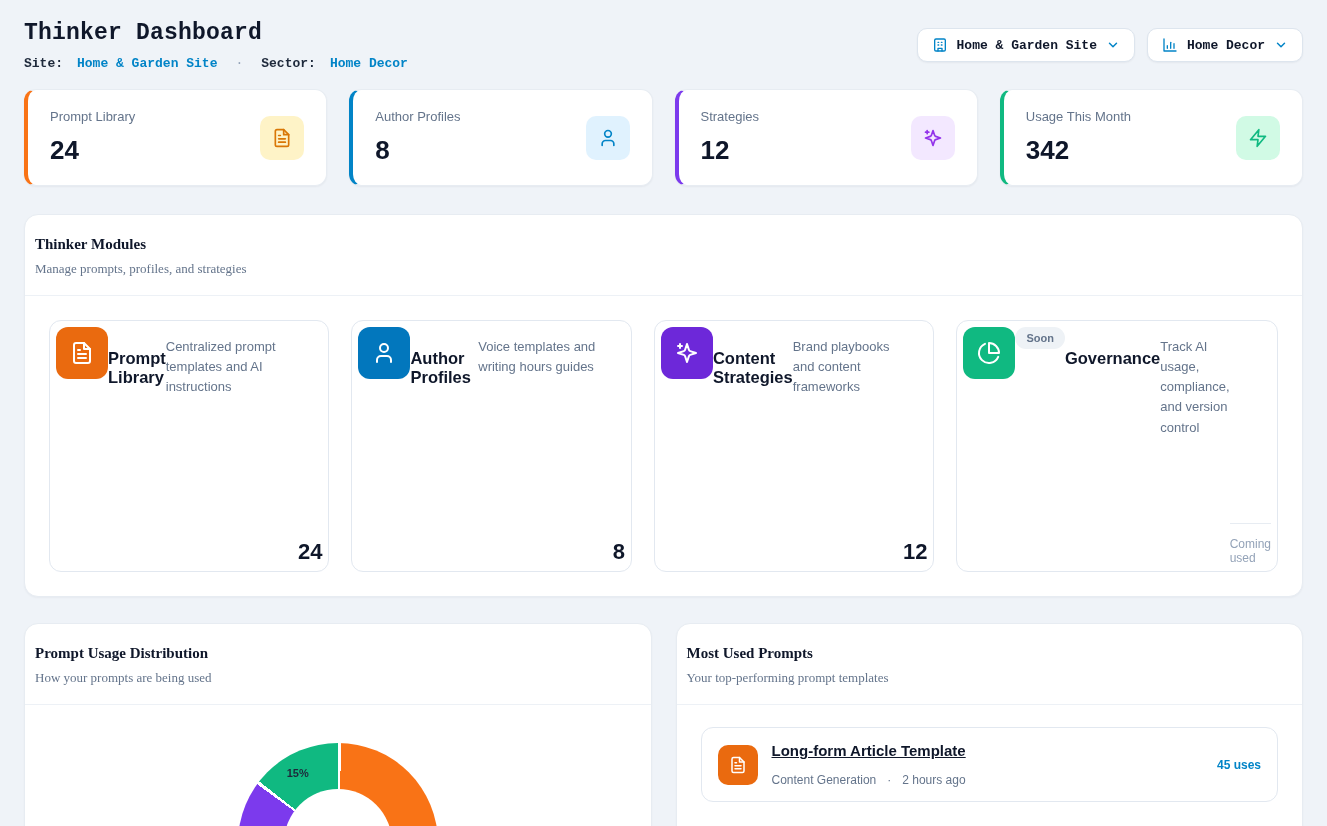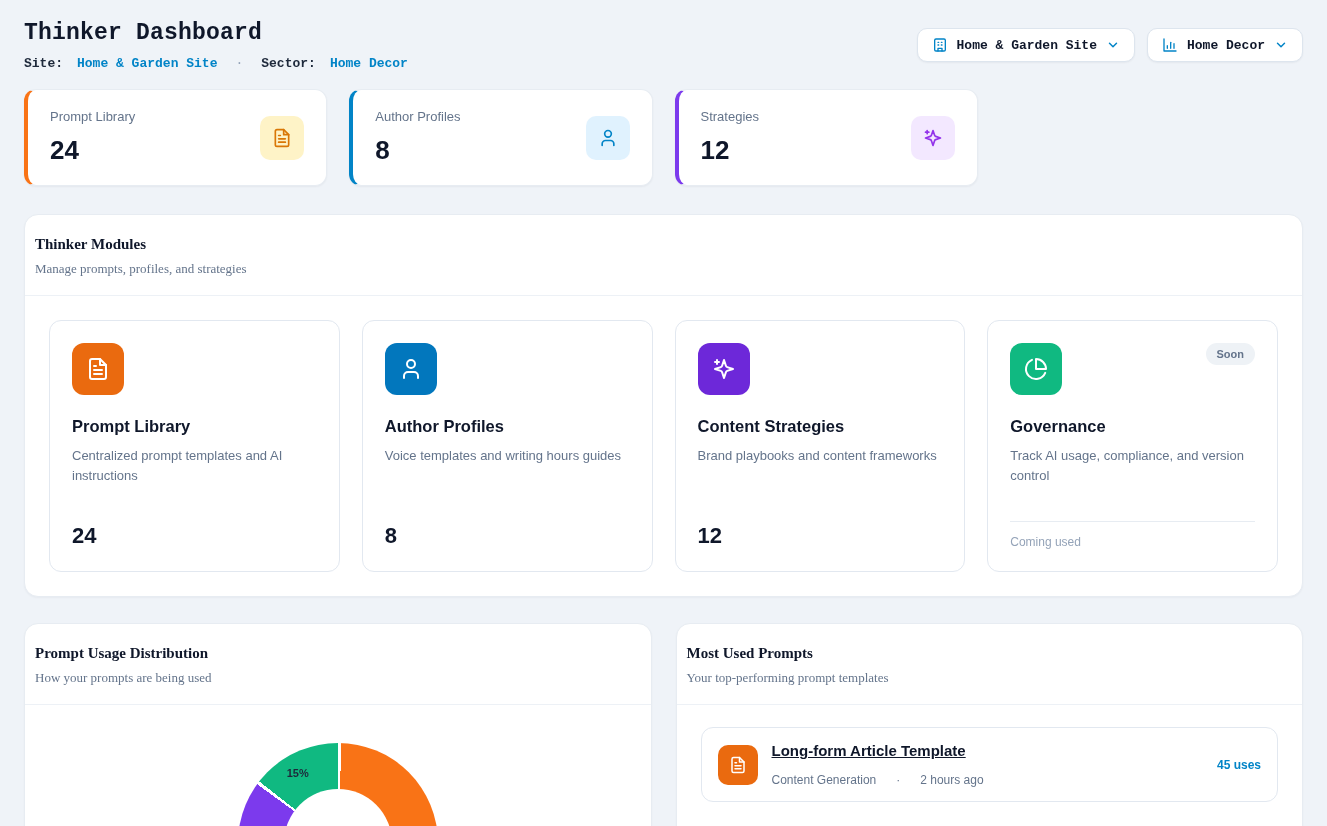--- a/index.html
+++ b/index.html
@@ -35,22 +35,22 @@
 
   
   .card { background:#fff; border:1px solid #e7ecf2; border-radius:14px; box-shadow:0 1px 2px rgba(15,23,42,.04); }
   .card-head { padding:21px 10px 18px;font-family:Liberation Serif, serif; }
   .card-title { font-size:15px; font-weight:700; color:#0f172a; margin-bottom:8px; }
   .card-sub { font-size:13px; color:#64748b; }
   .card-divider { height:1px; background:#edf1f6; }
 
   
   .modules-grid { display:grid; grid-template-columns:repeat(4,1fr); gap:22px; padding:24px; }
-  .module-card { border:1px solid #e2e8f0; border-radius:12px; padding:22px; background:#fff;
-                 cursor:pointer; min-height:252px; display:flex; flex-direction:column; }
+  .module-card { border:1px solid #e2e8f0; border-radius:12px; padding:6px; background:#fff;
+                 cursor:pointer; min-height:252px; display:flex; flex-direction:row; }
   .module-head { display:flex; justify-content:space-between; align-items:flex-start; }
   .module-icon { width:52px; height:52px; border-radius:12px; display:flex; align-items:center;
                  justify-content:center; color:#fff; flex:0 0 auto; }
   .module-icon svg { width:24px; height:24px; }
   .soon-badge { background:#eef2f6; color:#64748b; font-size:11px; font-weight:700; padding:5px 11px; border-radius:999px; }
   .module-title { font-size:16.5px; font-weight:700; margin-top:22px; color:#0f172a; }
   .module-desc { font-size:13px; color:#64748b; line-height:1.55; margin-top:10px; }
   .module-value { font-size:22px; font-weight:700; margin-top:auto; color:#0f172a; }
   .module-footer { margin-top:auto; border-top:1px solid #e7ecf2; padding-top:13px; font-size:12px; color:#94a3b8; }
 
@@ -63,21 +63,21 @@
                  font-size:11px; font-weight:700; color:#1e293b; z-index:2; }
 
   .prompt-list { padding:22px 24px; }
   .prompt-item { display:flex; align-items:center; gap:14px; border:1px solid #e2e8f0; border-radius:12px;
                  padding:14px 16px; background:#fff; cursor:pointer; }
   .prompt-icon { width:40px; height:40px; border-radius:10px; display:flex; align-items:center;
                  justify-content:center; color:#fff; flex:0 0 auto; }
   .prompt-icon svg { width:18px; height:18px; }
   .prompt-info { flex:1; }
   .prompt-title { font-size:15px; font-weight:700; color:#0f172a; margin-bottom:14px;text-decoration:underline; }
-  .prompt-meta { font-size:12px; color:#64748b; display:flex; gap:20px; align-items:center; }
+  .prompt-meta { font-size:12px; color:#64748b; display:flex; gap:11px; align-items:center; }
   .prompt-uses { font-size:12px; font-weight:700; color:#0284c7; }
 </style>
 </head>
 <body>
 
 <div class="page">
 
   <header class="topbar">
     <div>
       <h1 class="page-title">Thinker Dashboard</h1>
@@ -165,20 +165,31 @@
       </div>
       <div class="stat-icon" style="background: rgb(243, 232, 255); color: rgb(147, 51, 234);">
         <svg viewBox="0 0 24 24" fill="none" stroke="currentColor" stroke-width="2" stroke-linecap="round" stroke-linejoin="round">
             <path d="M12 3l1.9 5.8a2 2 0 0 0 1.3 1.3L21 12l-5.8 1.9a2 2 0 0 0-1.3 1.3L12 21l-1.9-5.8a2 2 0 0 0-1.3-1.3L3 12l5.8-1.9a2 2 0 0 0 1.3-1.3z"></path>
             <path d="M5 3v4"></path>
             <path d="M3 5h4"></path>
           </svg>
       </div>
     </div>
 
+    <div class="stat-card" style="--accent: #10b981;">
+      <div>
+        <div class="stat-label">Usage This Month</div>
+        <div class="stat-value">342</div>
+      </div>
+      <div class="stat-icon" style="background: rgb(209, 250, 229); color: rgb(16, 185, 129);">
+        <svg viewBox="0 0 24 24" fill="none" stroke="currentColor" stroke-width="2" stroke-linecap="round" stroke-linejoin="round">
+            <polygon points="13 2 3 14 12 14 11 22 21 10 12 10 13 2"></polygon>
+          </svg>
+      </div>
+    </div>
   </div>
 
   <section class="card">
     <div class="card-head">
       <div class="card-title">Thinker Modules</div>
       <div class="card-sub">Manage prompts, profiles, and strategies</div>
     </div>
     <div class="card-divider"></div>
     <div class="modules-grid">
 

